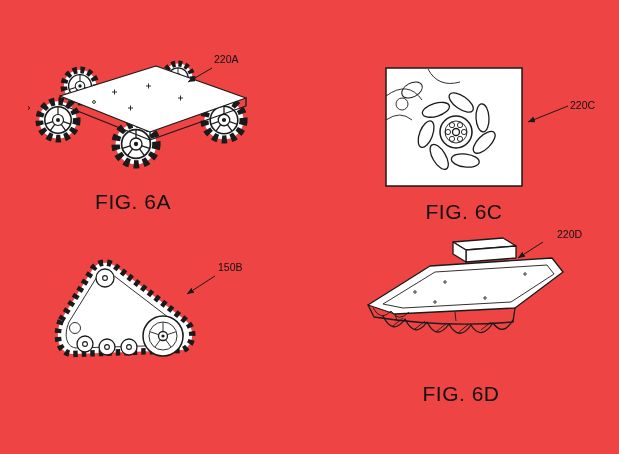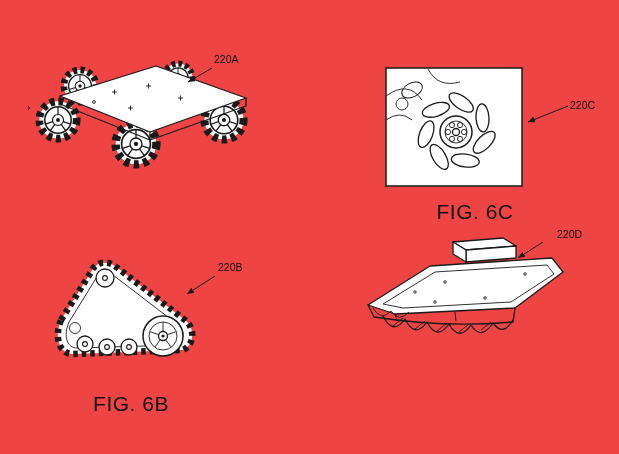--- a/index.html
+++ b/index.html
@@ -24,21 +24,21 @@
     position:absolute;
     font-size:10.5px;
     color:#111111;
     white-space:nowrap;
   }
   
   #fig6a{left:28px;top:40px;width:235px;height:180px;}
   #fig6a .caption{left:0;width:210px;top:150px;}
   #fig6a .ref{left:186px;top:13px;}
   #fig6c{left:380px;top:62px;width:225px;height:168px;}
-  #fig6c .caption{left:16px;width:158px;top:138px;}
+  #fig6c .caption{left:5px;width:158px;top:138px;}
   #fig6c .ref{left:190px;top:37px;}
   #fig6b{left:35px;top:248px;width:230px;height:175px;}
   #fig6b .caption{left:0;width:192px;top:144px;}
   #fig6b .ref{left:183px;top:13px;}
   #fig6d{left:355px;top:222px;width:235px;height:185px;}
   #fig6d .caption{left:0;width:212px;top:160px;}
   #fig6d .ref{left:202px;top:6px;}
   .ln{fill:none;stroke:#1a1a1a;stroke-width:1.3;stroke-linecap:round;stroke-linejoin:round;}
   .lnw{fill:#ffffff;stroke:#1a1a1a;stroke-width:1.3;stroke-linejoin:round;}
   .thin{fill:none;stroke:#1a1a1a;stroke-width:0.9;}
@@ -73,20 +73,21 @@
       <g>
         <polygon class="lnw" points="32,56 128,26 218,58 122,92"></polygon>
         <path class="ln" d="M32,56 L32,64 L122,100 L218,66 L218,58 M122,92 L122,100"></path>
         <path class="thin" d="M84,52 l5,0 M86.5,49.5 l0,5 M118,46 l5,0 M120.5,43.5 l0,5 M150,58 l5,0 M152.5,55.5 l0,5 M100,68 l5,0 M102.5,65.5 l0,5"></path>
         <circle class="thin" cx="66" cy="62" r="1.4"></circle>
         <circle class="thin" cx="170,68" cy="68" r="1.4"></circle>
       </g>
       <line class="leader" x1="184" y1="28" x2="160" y2="42" marker-end="url(#arrA)"></line>
     </svg>
     <span class="ref">220A</span>
+    <div class="caption">FIG. 6A</div>
   </div>
 
   <div class="fig" id="fig6c">
     <svg width="225" height="165" viewBox="0 0 225 165">
       <defs>
         <marker id="arrC" markerWidth="9" markerHeight="8" refX="7" refY="3" orient="auto">
           <path d="M0,0 L7,3 L0,6 Z" fill="#1a1a1a"></path>
         </marker>
       </defs>
       <rect x="6" y="6" width="136" height="118" fill="#ffffff" stroke="#1a1a1a" stroke-width="1.5"></rect>
@@ -151,22 +152,21 @@
         <circle class="lnw" cx="94" cy="99" r="8"></circle>
           <circle cx="94" cy="99" r="2.4" fill="none" stroke="#1a1a1a" stroke-width="1.1"></circle>
       </g>
       <g>
         <circle class="lnw" cx="70" cy="30" r="9"></circle>
         <circle cx="70" cy="30" r="2.4" fill="none" stroke="#1a1a1a" stroke-width="1.1"></circle>
       </g>
       <circle class="thin" cx="40" cy="80" r="5.5"></circle>
       <line class="leader" x1="180" y1="28" x2="152" y2="46" marker-end="url(#arrB)"></line>
     </svg>
-    <span class="ref">220B</span>
-    <div class="caption">FIG. 6B</div>
+    <span class="ref">150B</span>
   </div>
 
   <div class="fig" id="fig6d">
     <svg width="235" height="160" viewBox="0 0 235 160">
       <defs>
         <marker id="arrD" markerWidth="9" markerHeight="8" refX="7" refY="3" orient="auto">
           <path d="M0,0 L7,3 L0,6 Z" fill="#1a1a1a"></path>
         </marker>
       </defs>
       <g>
@@ -188,15 +188,16 @@
         <path class="thin" d="M40,92 L42,99 M100,90 L101,99"></path>
       </g>
       <g>
         <path class="ln" d="M28,94 Q38,114 50,97 Q60,117 72,100 Q82,119 94,102 Q104,120 116,103 Q126,119 138,101 Q148,115 158,98"></path>
         <path class="thin" d="M38,104 L48,96 M60,107 L70,99 M82,109 L92,101 M104,110 L114,102 M126,108 L136,100"></path>
         <path class="thin" d="M18,86 Q26,100 36,89 Q44,101 54,90"></path>
       </g>
       <line class="leader" x1="188" y1="20" x2="163" y2="36" marker-end="url(#arrD)"></line>
     </svg>
     <span class="ref">220D</span>
+    <div class="caption">FIG. 6D</div>
   </div>
 
 </div>
 
 </body></html>

